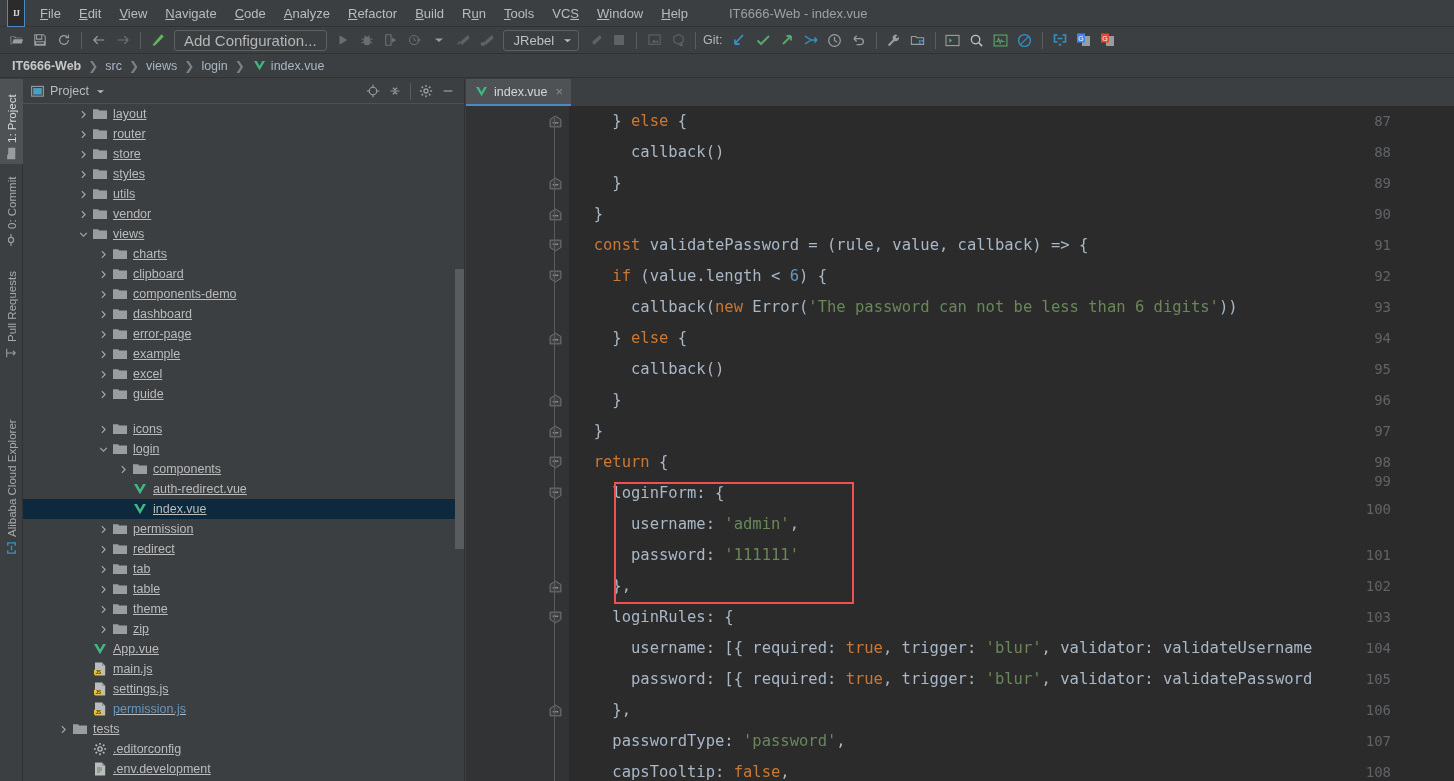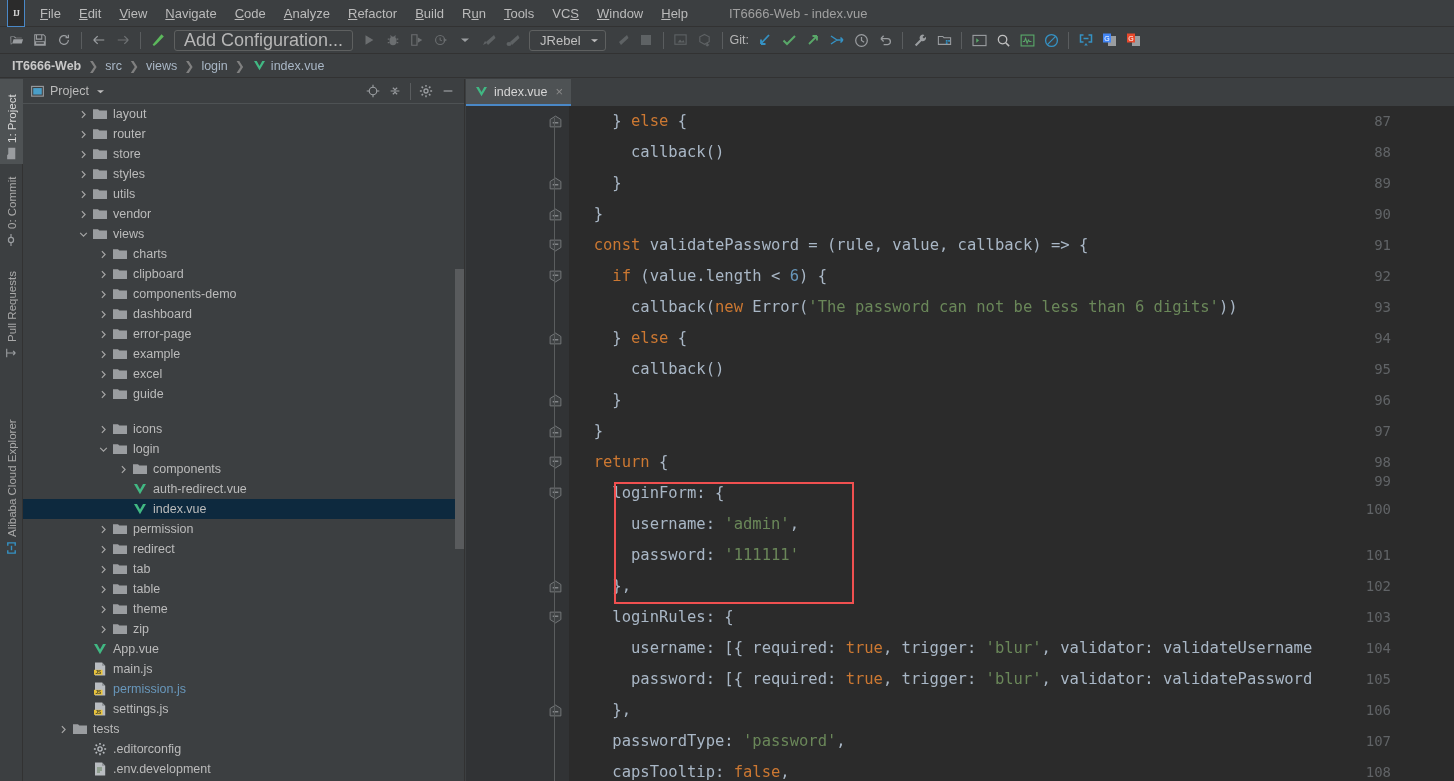--- a/index.html
+++ b/index.html
@@ -37,21 +37,21 @@
     height:27px; background:#3c3f41; display:flex; align-items:center;
     padding:0 4px; border-bottom:1px solid #323232;
   }
   .tb-btn {
     width:24px; height:22px; display:flex; align-items:center; justify-content:center;
     cursor:default; flex:0 0 auto;
   }
   .tb-sep { width:1px; height:17px; background:#5a5d5f; margin:0 5px; flex:0 0 auto; }
   .cfg-box {
     height:21px; border:1px solid #5e6060; border-radius:3px;
-    color:#b6b6b6; font-size:18px; padding:0 9px;
+    color:#b6b6b6; font-size:15px; padding:0 9px;
     display:flex; align-items:center; margin:0 4px; white-space:nowrap;
   }
   .jrebel-box {
     height:21px; border:1px solid #5e6060; border-radius:3px;
     color:#c0c0c0; font-size:13px; padding:0 6px 0 10px;
     display:flex; align-items:center; gap:9px; margin:0 4px; white-space:nowrap;
   }
   .git-label { color:#b6b6b6; font-size:12.5px; margin:0 4px 0 2px; }
 
   
@@ -88,21 +88,21 @@
   }
   .projhdr-title {
     font-size:12.5px; color:#bbbbbb; margin-left:6px; white-space:nowrap;
   }
   .projhdr-icons { margin-left:auto; display:flex; align-items:center; gap:2px; }
   .hicon { width:20px; height:20px; display:flex; align-items:center; justify-content:center; cursor:default; }
 
   .tree { position:absolute; top:25px; left:0; right:0; bottom:0; overflow:hidden; }
   .trow {
     height:20px; display:flex; align-items:center; white-space:nowrap;
-    font-size:12.5px; color:#bbbbbb; cursor:default; padding-right:4px;
+    font-size:12.5px; color:#bbbbbb; cursor:default; padding-right:4px;text-decoration:underline;
   }
   .trow.sel { background:#0d293e; }
   .trow .arrow {
     width:11px; height:11px; flex:0 0 auto; margin-right:3px;
     display:flex; align-items:center; justify-content:center;
   }
   .trow .ticon { width:16px; flex:0 0 auto; margin-right:5px; display:flex; align-items:center; justify-content:center; }
   .trow .tlabel { line-height:20px; }
   .trow.jsblue .tlabel { color:#6897bb; }
 
@@ -822,43 +822,43 @@
           <span class="ticon">
             <svg width="14" height="14" viewBox="0 0 14 14">
               <path d="M2 0.5h7l3.2 3.2V13.5H2z" fill="#b8bcc0"></path>
               <path d="M9 0.5v3.2h3.2" fill="#8c9094"></path>
               <rect x="1" y="7.8" width="8.5" height="5" fill="#e8c33c"></rect>
               <text x="5.2" y="12" font-size="4.6" fill="#3a3a28" text-anchor="middle" font-family="Liberation Sans" font-weight="bold">JS</text>
             </svg>
           </span>
           <span class="tlabel">main.js</span>
         </div>
-        <div class="trow jsblue" style="padding-left: 55px;">
+        <div class="trow" style="padding-left: 55px;">
           <span class="arrow"></span>
           <span class="ticon">
             <svg width="14" height="14" viewBox="0 0 14 14">
               <path d="M2 0.5h7l3.2 3.2V13.5H2z" fill="#b8bcc0"></path>
               <path d="M9 0.5v3.2h3.2" fill="#8c9094"></path>
               <rect x="1" y="7.8" width="8.5" height="5" fill="#e8c33c"></rect>
               <text x="5.2" y="12" font-size="4.6" fill="#3a3a28" text-anchor="middle" font-family="Liberation Sans" font-weight="bold">JS</text>
             </svg>
           </span>
-          <span class="tlabel">permission.js</span>
-        </div>
-        <div class="trow" style="padding-left: 55px;">
+          <span class="tlabel">settings.js</span>
+        </div>
+        <div class="trow jsblue" style="padding-left: 55px;">
           <span class="arrow"></span>
           <span class="ticon">
             <svg width="14" height="14" viewBox="0 0 14 14">
               <path d="M2 0.5h7l3.2 3.2V13.5H2z" fill="#b8bcc0"></path>
               <path d="M9 0.5v3.2h3.2" fill="#8c9094"></path>
               <rect x="1" y="7.8" width="8.5" height="5" fill="#e8c33c"></rect>
               <text x="5.2" y="12" font-size="4.6" fill="#3a3a28" text-anchor="middle" font-family="Liberation Sans" font-weight="bold">JS</text>
             </svg>
           </span>
-          <span class="tlabel">settings.js</span>
+          <span class="tlabel">permission.js</span>
         </div>
         <div class="trow" style="padding-left: 35px;">
           <span class="arrow">
             <svg width="9" height="9" viewBox="0 0 10 10">
               <path d="M3.2 1.3L6.8 5l-3.6 3.7" fill="none" stroke="#a6a6a6" stroke-width="1.3"></path>
             </svg>
           </span>
           <span class="ticon">
             <svg width="14" height="12" viewBox="0 0 14 12">
               <path d="M0 1.2h5l1.3 1.3H14V11H0z" fill="#9a9da0"></path>

